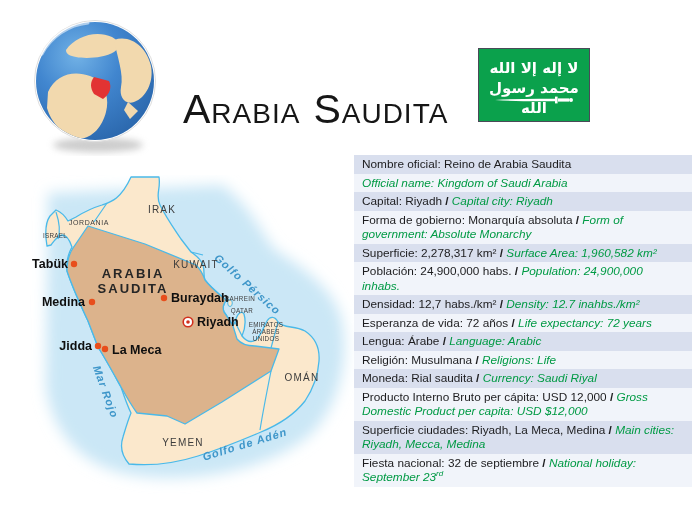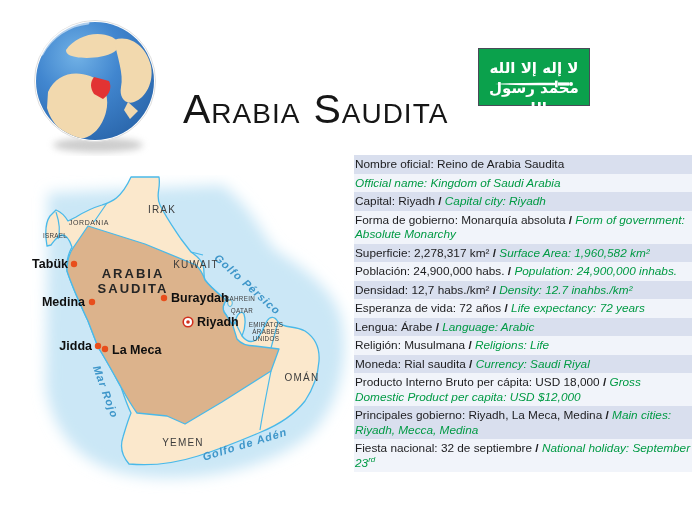--- a/index.html
+++ b/index.html
@@ -6,29 +6,29 @@
   .stage{position:relative;width:700px;height:505px;background:#fff;overflow:hidden;
          font-family:"Liberation Sans",sans-serif;}
 
   
   .title{position:absolute;left:183px;top:63px;color:#161616;letter-spacing:1px;line-height:50px;white-space:nowrap;}
   .tw{display:inline-block;font-size:28px;text-transform:uppercase;font-weight:400;}
   .tw::first-letter{font-size:41px;}
   .tw.first{margin-right:13px;}
 
   
-  .flag{position:absolute;left:478px;top:48px;width:112px;height:58px;background:#0ba14c;
+  .flag{position:absolute;left:478px;top:48px;width:112px;height:74px;background:#0ba14c;
         border:1px solid #4a4a58;box-sizing:border-box;}
   .shahada{position:absolute;left:0;right:0;top:9px;text-align:center;color:#fff;font-weight:bold;
            font-size:15px;line-height:20px;font-family:"DejaVu Sans",sans-serif;}
   .sword{position:absolute;left:14px;bottom:15px;}
 
   
   .info-panel{position:absolute;left:354px;top:155px;width:338px;font-size:11.8px;line-height:14.5px;color:#1c1c1e;}
-  .info-row{padding:2px 1px;}
+  .info-row{padding:2px 8px;}
   .info-row.alt{background:#d9dfee;}
   .info-row.plain{background:#f1f4fa;}
   .es{color:#1c1c1e;}
   .en{color:#009a44;font-style:italic;}
   .sep{color:#1c1c1e;font-weight:bold;}
   .info-row sup{font-size:8px;line-height:0;}
 
   
   .map{position:absolute;left:10px;top:175px;}
   .country-lbl{fill:#3c3c3c;font-size:10px;letter-spacing:1.2px;font-family:"Liberation Sans",sans-serif;}
@@ -159,18 +159,18 @@
       <div class="info-row plain"><span class="en">Official name: Kingdom of Saudi Arabia</span></div>
       <div class="info-row alt"><span class="es">Capital: Riyadh</span><span class="sep"> / </span><span class="en">Capital city: Riyadh</span></div>
       <div class="info-row plain"><span class="es">Forma de gobierno: Monarquía absoluta</span><span class="sep"> / </span><span class="en">Form of government: Absolute Monarchy</span></div>
       <div class="info-row alt"><span class="es">Superficie: 2,278,317 km²</span><span class="sep"> / </span><span class="en">Surface Area: 1,960,582 km²</span></div>
       <div class="info-row plain"><span class="es">Población: 24,900,000 habs.</span><span class="sep"> / </span><span class="en">Population: 24,900,000 inhabs.</span></div>
       <div class="info-row alt"><span class="es">Densidad: 12,7 habs./km²</span><span class="sep"> / </span><span class="en">Density: 12.7 inahbs./km²</span></div>
       <div class="info-row plain"><span class="es">Esperanza de vida: 72 años</span><span class="sep"> / </span><span class="en">Life expectancy: 72 years</span></div>
       <div class="info-row alt"><span class="es">Lengua: Árabe</span><span class="sep"> / </span><span class="en">Language: Arabic</span></div>
       <div class="info-row plain"><span class="es">Religión: Musulmana</span><span class="sep"> / </span><span class="en">Religions: Life</span></div>
       <div class="info-row alt"><span class="es">Moneda: Rial saudita</span><span class="sep"> / </span><span class="en">Currency: Saudi Riyal</span></div>
-      <div class="info-row plain"><span class="es">Producto Interno Bruto per cápita: USD 18,000</span><span class="sep"> / </span><span class="en">Gross Domestic Product per capita: USD $12,000</span></div>
-      <div class="info-row alt"><span class="es">Principales gobierno: Riyadh, La Meca, Medina</span><span class="sep"> / </span><span class="en">Main cities: Riyadh, Mecca, Medina</span></div>
+      <div class="info-row plain"><span class="es">Producto Interno Bruto per cápita: USD 12,000</span><span class="sep"> / </span><span class="en">Gross Domestic Product per capita: USD $12,000</span></div>
+      <div class="info-row alt"><span class="es">Superficie ciudades: Riyadh, La Meca, Medina</span><span class="sep"> / </span><span class="en">Main cities: Riyadh, Mecca, Medina</span></div>
       <div class="info-row plain"><span class="es">Fiesta nacional: 32 de septiembre</span><span class="sep"> / </span><span class="en">National holiday: September 23<sup>rd</sup></span></div>
     </div>
 
 </div>
 
 </body></html>

